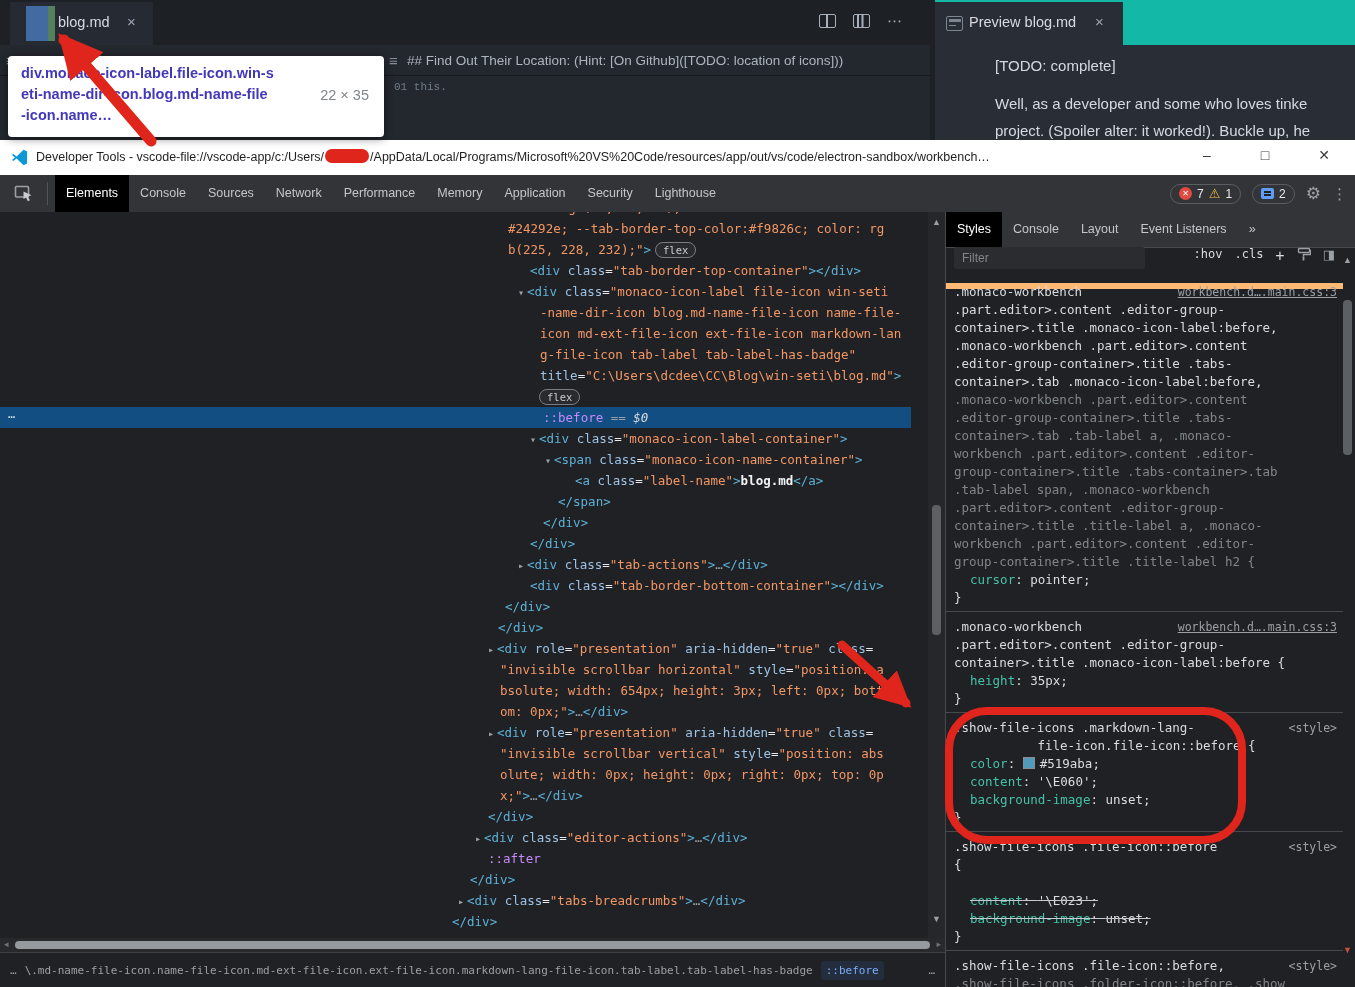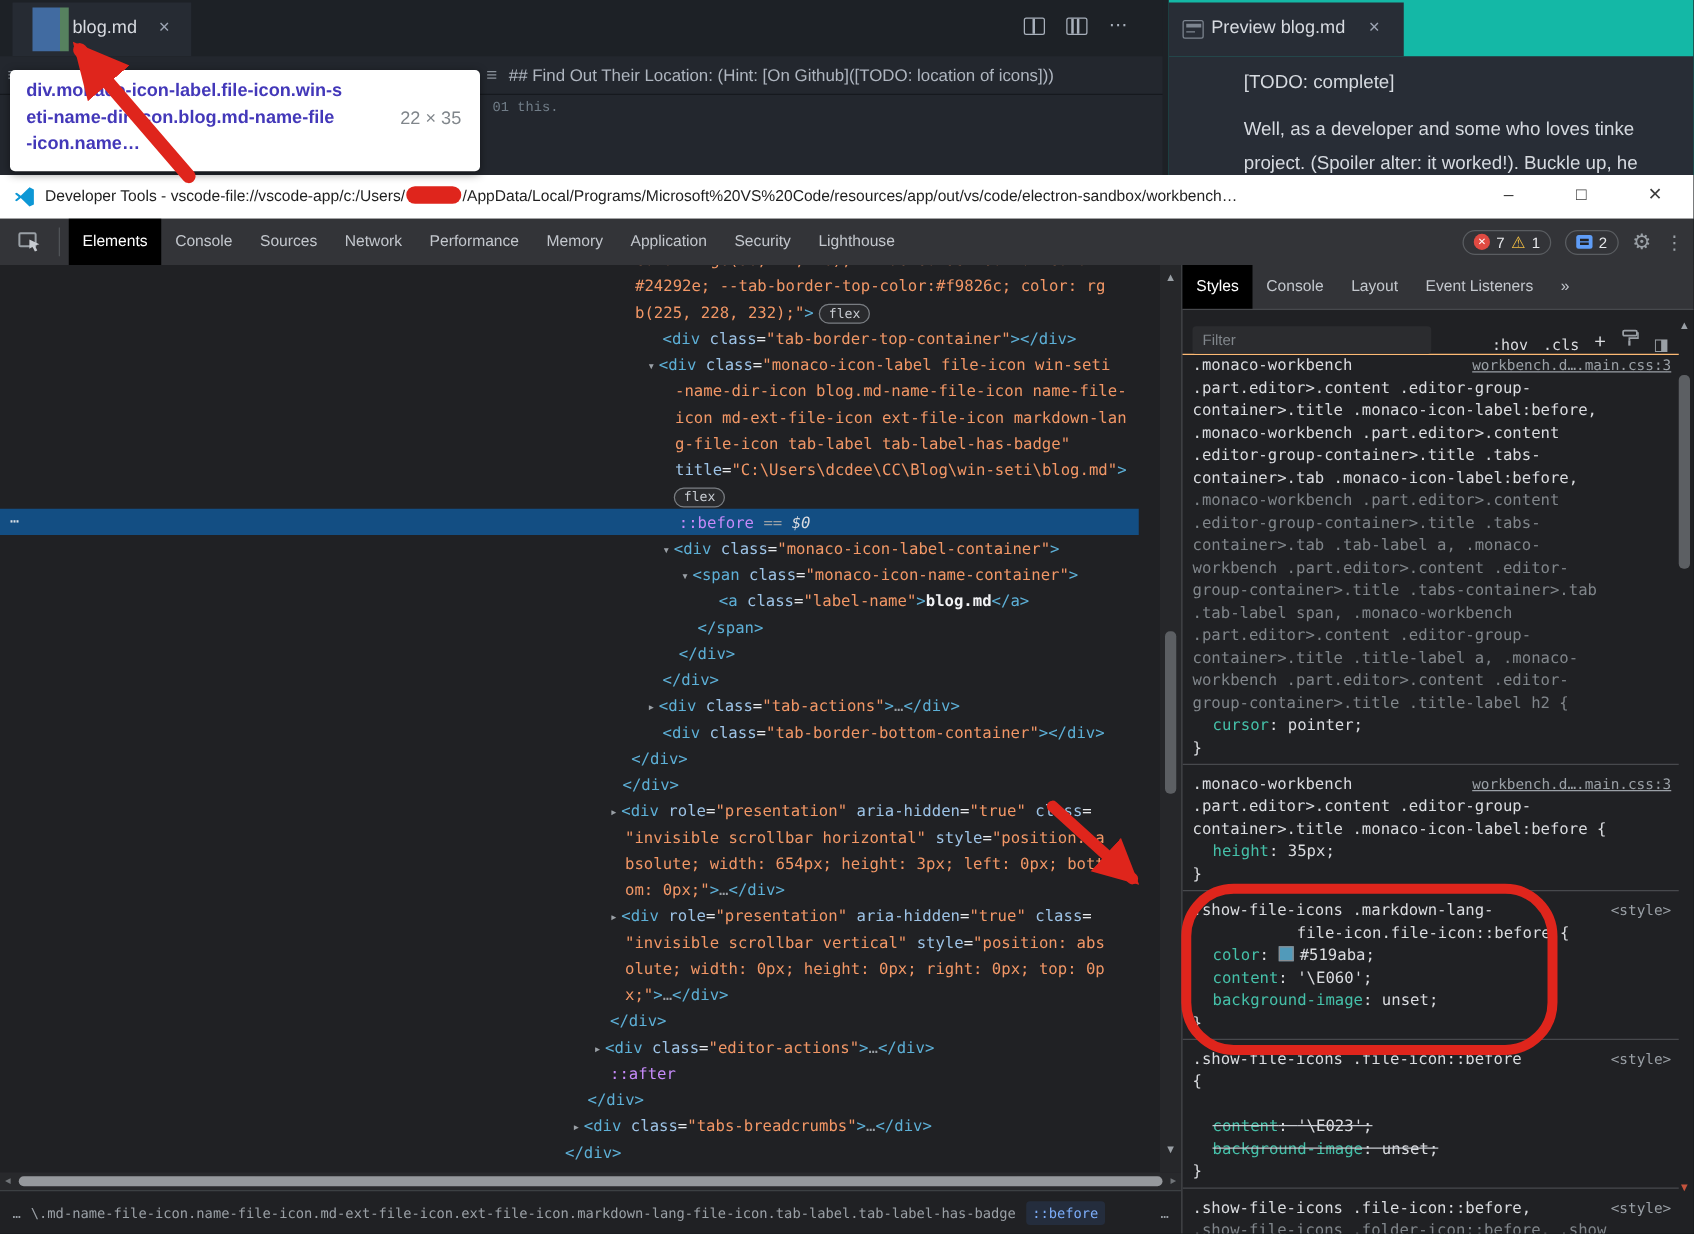--- a/index.html
+++ b/index.html
@@ -98,22 +98,22 @@
               display:flex;align-items:center;padding:0 10px;gap:8px;overflow:hidden;box-sizing:border-box;}
   .crumb{font-family:"DejaVu Sans Mono",monospace;font-size:11px;color:#9aa0a6;white-space:pre;}
   .crumb.active{color:#7cacf8;background:rgba(66,133,244,.12);padding:3px 5px;border-radius:3px;}
   .crumb:last-child{margin-left:auto;}
 
   
   #styles-pane{position:absolute;left:945px;top:0;right:0;bottom:0;background:#202124;border-left:1px solid #47494d;box-sizing:border-box;}
   #styles-tabs{position:absolute;left:0;top:0;right:0;height:35px;background:#333438;display:flex;border-bottom:1px solid #47494d;}
   .st-tab{padding:0 11px;line-height:35px;font-size:12.5px;color:#c3c7cd;}
   .st-tab.active{background:#000;color:#fff;}
-  #styles-filter{position:absolute;left:0;top:35px;right:12px;height:36px;border-bottom:1px solid #fdba74;
-                 display:flex;align-items:flex-end;padding:0 8px;gap:12px;}
+  #styles-filter{position:absolute;left:0;top:35px;right:12px;height:36px;border-bottom:6px solid #fdba74;
+                 display:flex;align-items:flex-start;padding:0 8px;gap:12px;}
   #styles-filter input{width:175px;height:22px;background:#2b2c2f;border:none;border-radius:3px;color:#dadce0;
                        font-size:12px;padding:0 8px;outline:none;font-family:"Liberation Sans",sans-serif;}
   #styles-filter input::placeholder{color:#80868b;}
   .sf-spacer{flex:1;}
   .sf-btn{font-family:"DejaVu Sans Mono",monospace;font-size:12px;color:#dadce0;}
   .sf-plus{font-size:16px;color:#dadce0;}
   .sf-dock{font-size:13px;color:#9aa0a6;}
   #styles-rules{position:absolute;left:0;top:71px;right:12px;bottom:0;overflow:hidden;font-family:"DejaVu Sans Mono",monospace;}
   .rule-line{position:absolute;left:8px;right:4px;font-size:12.5px;line-height:18px;white-space:pre;color:#dadce0;}
   .rule-line.dim{color:#80868b;}

